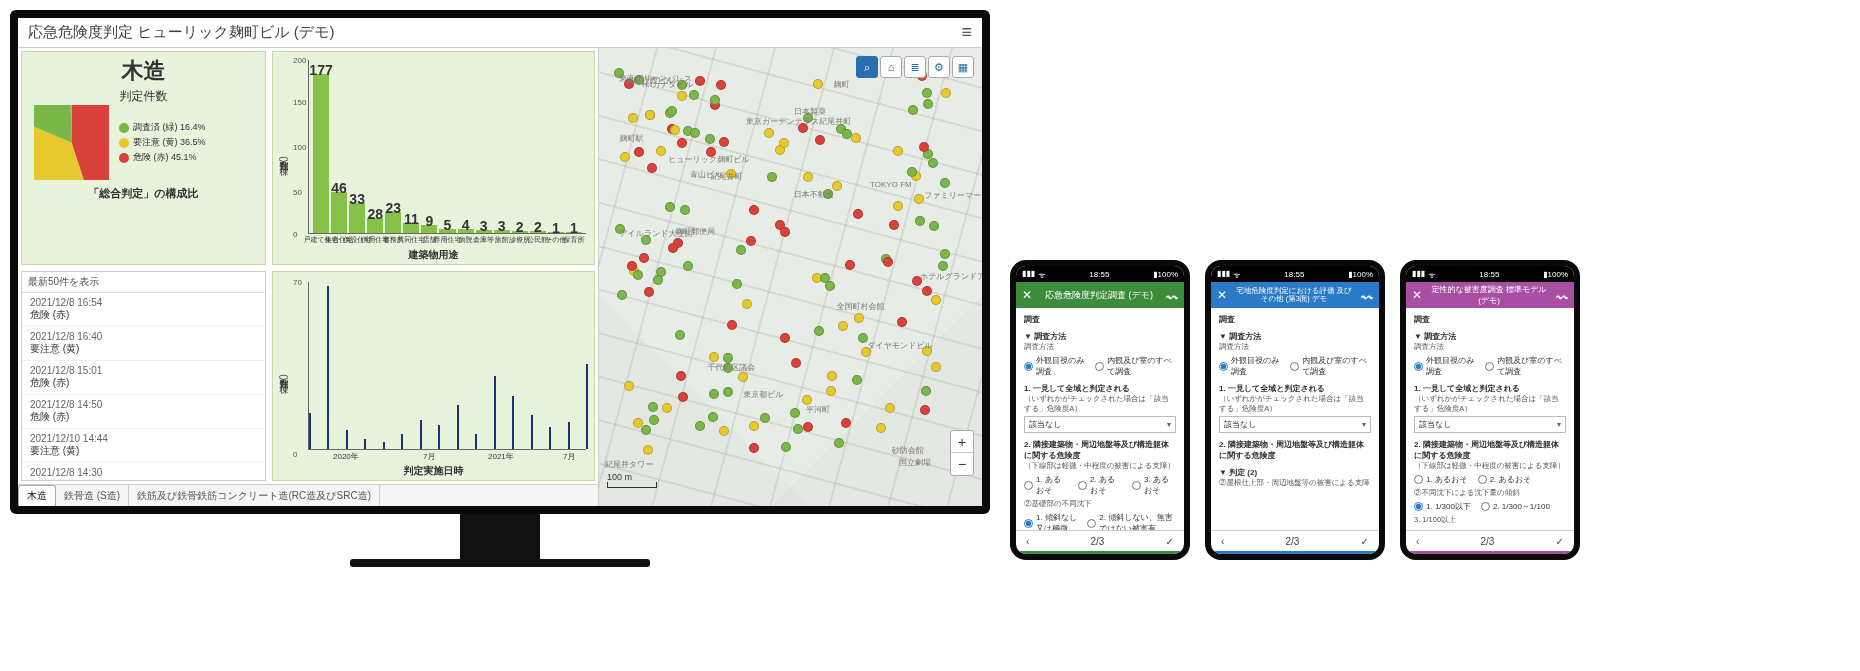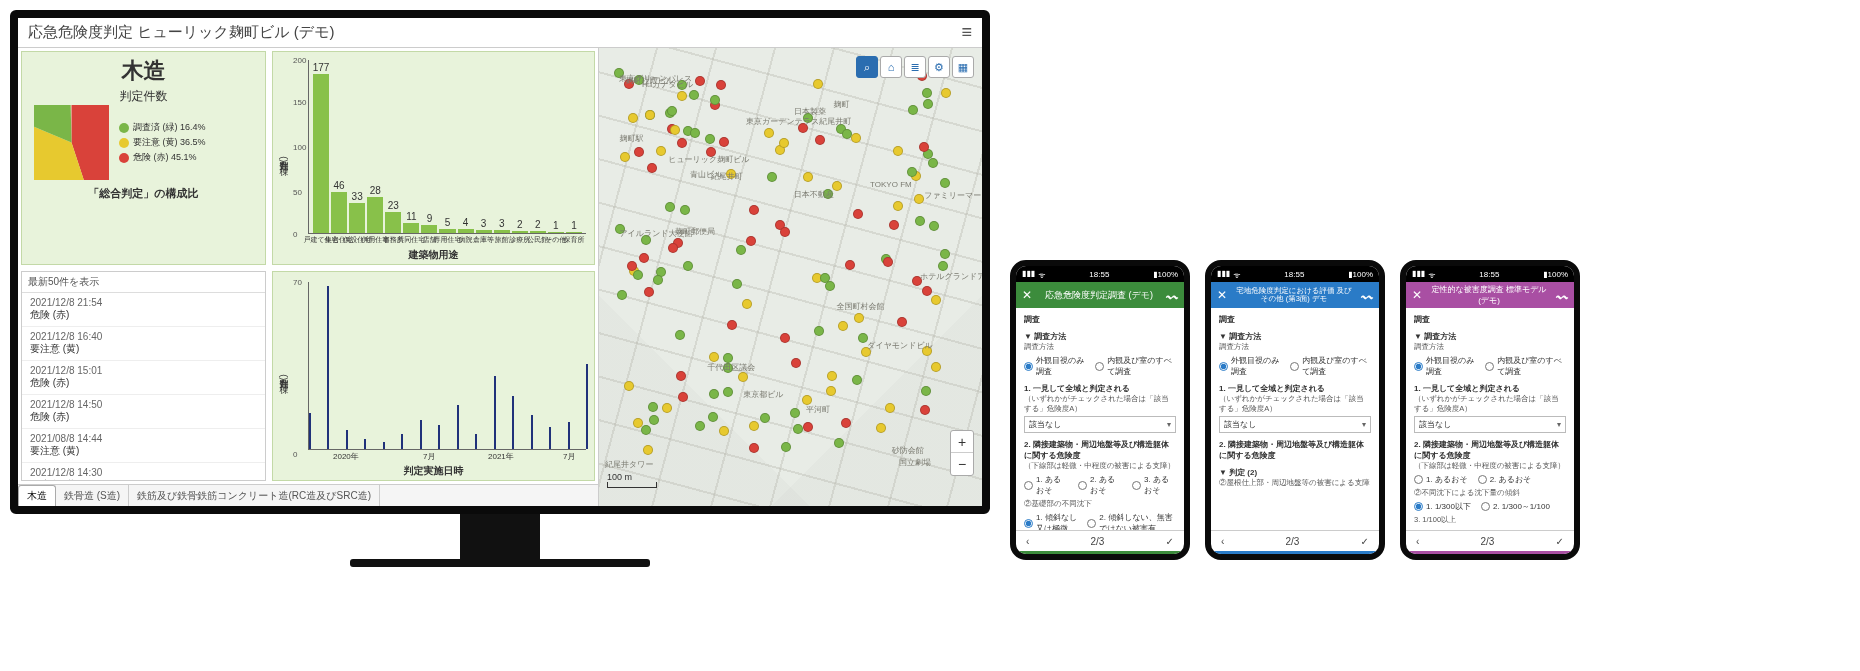--- a/index.html
+++ b/index.html
@@ -138,21 +138,21 @@
     padding: 0 4px;
   }
   .bar {
     width: 20px;
     background: #88c14a;
     position: relative;
   }
   .bar-label {
     position: absolute;
     top: -12px; left: 50%; transform: translateX(-50%);
-    font-size: 10px; color: #333;
+    font-size: 14px; color: #333; font-weight: bold;
   }
   .bar-cat {
     position: absolute;
     top: 100%; left: 50%;
     transform: translateX(-50%);
     font-size: 7px;
     white-space: nowrap;
     margin-top: 2px;
   }
   .y-axis-label {
@@ -420,21 +420,21 @@
                   <span class="bar-cat">戸建て住宅</span>
                 </div>
                 <div class="bar" style="height: 41.4px;">
                   <span class="bar-label">46</span>
                   <span class="bar-cat">集合住宅</span>
                 </div>
                 <div class="bar" style="height: 29.7px;">
                   <span class="bar-label">33</span>
                   <span class="bar-cat">仮設住宅</span>
                 </div>
-                <div class="bar" style="height: 36px;">
+                <div class="bar" style="height: 15px;">
                   <span class="bar-label">28</span>
                   <span class="bar-cat">併用住宅</span>
                 </div>
                 <div class="bar" style="height: 20.7px;">
                   <span class="bar-label">23</span>
                   <span class="bar-cat">事務所</span>
                 </div>
                 <div class="bar" style="height: 9.9px;">
                   <span class="bar-label">11</span>
                   <span class="bar-cat">共同住宅</span>
@@ -478,37 +478,37 @@
               </div>
             <div class="x-axis-title">建築物用途</div>
           </div>
         </div>
 
         <div class="lower-row">
           <div class="list-panel">
             <div class="list-header">最新50件を表示</div>
             <div class="list-items" id="list-items">
                 <div class="list-item">
-                  <div class="ts">2021/12/8 21:54</div>
+                  <div class="ts">2021/12/8 16:54</div>
                   <div class="st">危険 (赤)</div>
                 </div>
                 <div class="list-item">
                   <div class="ts">2021/12/8 16:40</div>
                   <div class="st">要注意 (黄)</div>
                 </div>
                 <div class="list-item">
                   <div class="ts">2021/12/8 15:01</div>
                   <div class="st">危険 (赤)</div>
                 </div>
                 <div class="list-item">
                   <div class="ts">2021/12/8 14:50</div>
                   <div class="st">危険 (赤)</div>
                 </div>
                 <div class="list-item">
-                  <div class="ts">2021/08/8 14:44</div>
+                  <div class="ts">2021/12/10 14:44</div>
                   <div class="st">要注意 (黄)</div>
                 </div>
                 <div class="list-item">
                   <div class="ts">2021/12/8 14:30</div>
                   <div class="st">要注意 (黄)</div>
                 </div>
               </div>
           </div>
           <div class="panel-green timechart-panel">
             <span class="y-axis-label">判定件数 (棟)</span>
@@ -687,21 +687,21 @@
             <div class="map-dot d-r" style="left: 241.978px; top: 370.351px;"></div>
             <div class="map-dot d-y" style="left: 45.7711px; top: 61.6449px;"></div>
             <div class="map-dot d-y" style="left: 142.68px; top: 251.246px;"></div>
             <div class="map-dot d-g" style="left: 110.504px; top: 46.7084px;"></div>
             <div class="map-dot d-g" style="left: 339.434px; top: 213.3px;"></div>
             <div class="map-dot d-r" style="left: 319.534px; top: 93.5092px;"></div>
             <div class="map-dot d-y" style="left: 322.989px; top: 297.504px;"></div>
           </div>
         <div id="map-labels">
             <span class="map-label" style="left: 20px; top: 25px;">東京グリーンパレス</span>
-            <span class="map-label" style="left: 234.518px; top: 51px; text-align: center;">麹町</span>
+            <span class="map-label" style="left: 234.518px; top: 31px; text-align: center;">麹町</span>
             <span class="map-label" style="left: 207.042px; top: 355.744px;">平河町</span>
             <span class="map-label" style="left: 325.236px; top: 141.703px;">ファミリーマート</span>
             <span class="map-label" style="left: 108.295px; top: 314.277px;">千代田区議会</span>
             <span class="map-label" style="left: 111.774px; top: 122.52px;">紀尾井町</span>
             <span class="map-label" style="left: 271.059px; top: 132.165px;">TOKYO FM</span>
             <span class="map-label" style="left: 300.038px; top: 408.594px;">国立劇場</span>
             <span class="map-label" style="left: 268.31px; top: 292.173px;">ダイヤモンドビル</span>
             <span class="map-label" style="left: 26.589px; top: 27.3231px;">麹町社殿ビル</span>
             <span class="map-label" style="left: 320.959px; top: 222.822px;">ホテルグランドアーク</span>
             <span class="map-label" style="left: 194.845px; top: 140.906px;">日本不動産</span>

